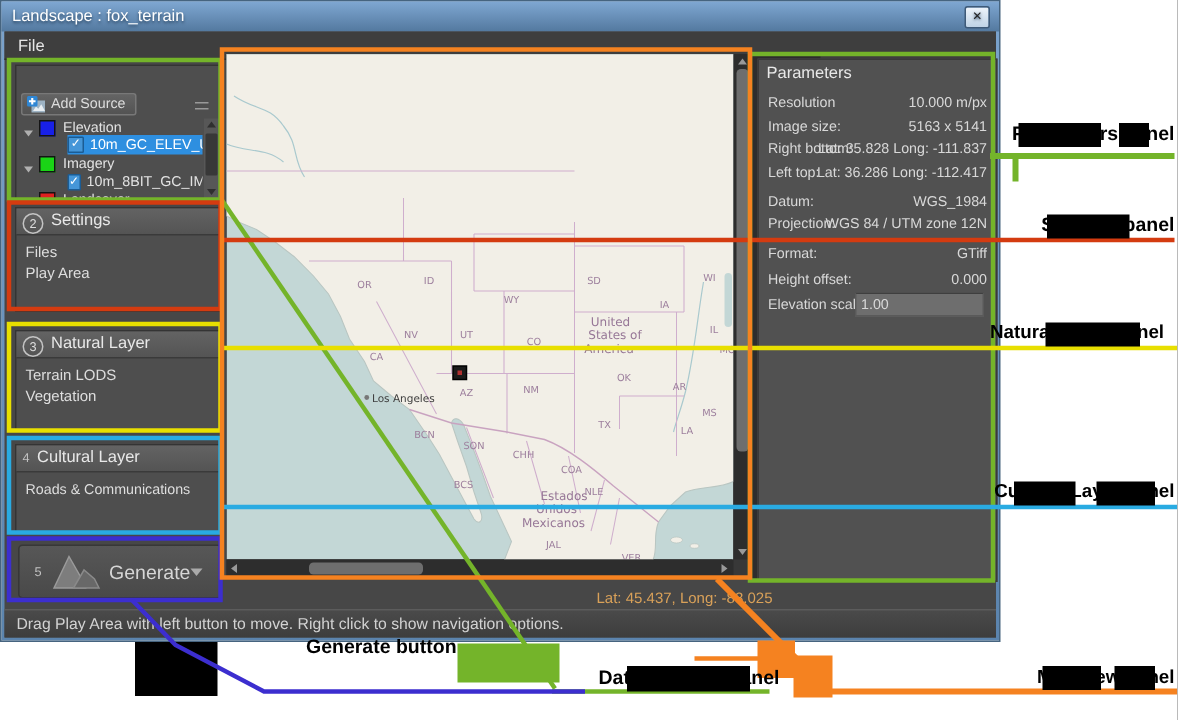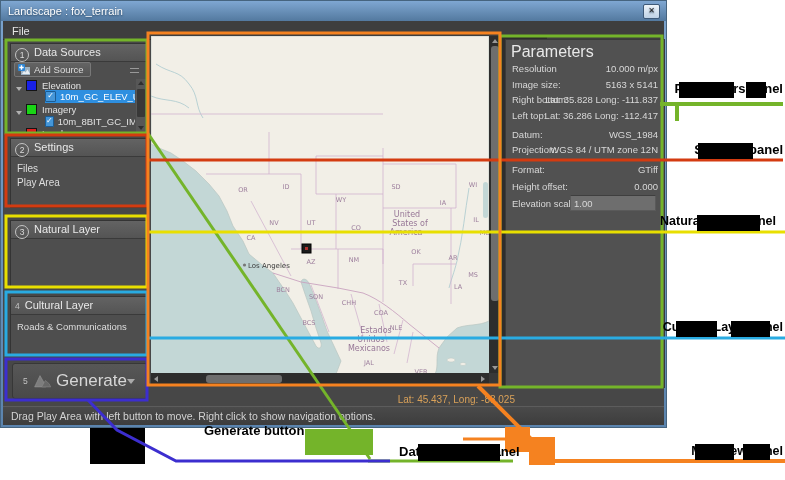--- a/index.html
+++ b/index.html
@@ -48,21 +48,21 @@
   .arr{position:absolute;left:2px;width:0;height:0;border-left:3px solid transparent;border-right:3px solid transparent;}
   .arr.up{border-bottom:4px solid #2f2f2f;top:2px;}
   .arr.down{border-top:4px solid #2f2f2f;bottom:2px;}
   
   .gen-btn{position:absolute;left:9px;top:342px;width:136px;height:36px;background:linear-gradient(#575757,#494949);
            border:1px solid #373737;border-radius:3px;display:flex;align-items:center;color:#d6d6d6;}
   .gen-caret{width:0;height:0;border-left:4px solid transparent;border-right:4px solid transparent;
              border-top:5px solid #aaa;margin-left:auto;margin-right:6px;}
   
   .params{position:absolute;left:502px;top:18px;width:158px;height:347px;background:#515151;border:1px solid #3a3a3a;}
-  .params-title{position:absolute;left:5px;top:3px;font-size:16px;color:#e8e8e8;}
+  .params-title{position:absolute;left:5px;top:3px;font-size:11px;color:#e8e8e8;}
   .prow{position:absolute;left:6px;right:6px;height:13px;font-size:9.5px;color:#d8d8d8;}
   .plabel{position:absolute;left:0;top:0;}
   .pval{position:absolute;right:0;top:0;text-align:right;}
   .scale-input{position:absolute;left:58px;width:78px;height:14px;background:#6e6e6e;border:1px solid #5a5a5a;
                border-top-color:#3f3f3f;color:#d8d8d8;font-size:9.5px;font-family:"Liberation Sans",sans-serif;padding:0 3px;}
   
   .map-widget{position:absolute;left:148px;top:15px;width:396px;height:350px;background:#2d2d2d;}
   .map-svg{position:absolute;left:0;top:0;}
   .vscroll{position:absolute;left:338px;top:0;width:11px;height:337px;background:#2d2d2d;}
   .hscroll{position:absolute;left:0;top:337px;width:337px;height:12px;background:#2d2d2d;}
@@ -86,23 +86,20 @@
     <div class="titlebar">
       <span>Landscape : fox_terrain</span>
       <div class="close-btn">✕</div>
     </div>
     <div class="win-body">
       <div class="menubar">
         <span class="menu-item">File</span>
       </div>
 
       <div class="panel" style="left:7px;top:22px;width:136px;height:89px;">
-        <div class="p-head">
-          <span class="num">1</span><span>Data Sources</span>
-        </div>
         <div class="ds-toolbar">
           <button class="add-src">
             <svg width="13" height="12" viewBox="0 0 13 12">
               <rect x="3" y="3" width="9" height="8" fill="#9db3c4"></rect>
               <path d="M4,10 l2,-3 1.5,1.5 2,-3 2.5,4.5 z" fill="#e8eef2"></path>
               <rect x="0" y="0" width="7" height="7" rx="1" fill="#2e86d4"></rect>
               <path d="M3.5,1.3 v4.4 M1.3,3.5 h4.4" stroke="#fff" stroke-width="1.4"></path>
             </svg>
             <span>Add Source</span>
           </button>
@@ -149,38 +146,42 @@
         <div class="p-body">
           <div class="p-item">Files</div>
           <div class="p-item">Play Area</div>
         </div>
       </div>
 
       <div class="panel" style="left:7px;top:199px;width:136px;height:66px;">
         <div class="p-head">
           <span class="num">3</span><span>Natural Layer</span>
         </div>
+        <div class="p-body">
+          <div class="p-item">Terrain LODS</div>
+          <div class="p-item">Vegetation</div>
+        </div>
       </div>
 
       <div class="panel" style="left:7px;top:275px;width:136px;height:58px;">
         <div class="p-head">
           <span class="num-plain">4</span><span>Cultural Layer</span>
         </div>
         <div class="p-body">
           <div class="p-item" style="font-size:9.5px">Roads &amp; Communications</div>
         </div>
       </div>
 
       <button class="gen-btn">
         <span class="num-plain" style="margin-left:4px">5</span>
         <svg width="36" height="26" viewBox="0 0 36 26">
           <path d="M3,24 L13,3 L21,17 L24,24 Z" fill="#7d7d7d" stroke="#9a9a9a" stroke-width="1"></path>
           <path d="M16,24 L23,12 L30,18 L33,24 Z" fill="#686868" stroke="#8a8a8a" stroke-width="1"></path>
         </svg>
-        <span style="font-size:17px;margin-left:4px">Generate</span>
+        <span style="font-size:13px;margin-left:4px">Generate</span>
         <span class="gen-caret"></span>
       </button>
 
       <div class="map-widget">
         <svg class="map-svg" width="338" height="337" viewBox="0 0 338 337">
           <rect x="0" y="0" width="338" height="337" fill="#c3d7d6"></rect>
           <path fill="#f2efe7" stroke="#b9c6c2" stroke-width="0.7" d="M0,0 H338 V285 C328,290 316,288 306,292 L296,301 L288,312 C284,322 288,330 284,338 L185,338 L190,325 L183,310 L176,295 L170,278 L164,262 L158,247 C155,242 151,242 150,246 L154,258 L160,275 L165,292 L170,307 C171,312 168,314 165,310 L158,297 L150,282 L142,267 L135,256 L122,237 L110,228 L98,218 L92,205 L82,190 L76,175 L68,160 L58,148 L45,135 L32,125 L20,117 L8,112 L0,108 Z"></path>
           <rect x="332" y="146" width="5" height="36" rx="2.5" fill="#c3d7d6"></rect>
           <path fill="none" stroke="#a9c9ce" stroke-width="0.8" d="M318,152 C314,175 312,200 306,225 C303,237 300,244 298,252 M5,28 C20,38 28,34 38,48 C48,60 44,70 52,82 M0,60 C14,66 26,62 38,72"></path>
           <path fill="none" stroke="#cfaecd" stroke-width="0.7" d="M55,138 H150 M118,96 V138 M150,138 V213 M100,165 L140,240 M185,158 V213 M165,120 H232 M165,120 V158 M165,158 H232 M232,112 V228 M232,128 H305 M232,172 H305 M140,213 H232 M187,213 V253 M232,213 V266 M262,228 H305 M262,228 V250 M300,172 V235 M300,235 V268 M0,78 H232 M305,128 V172"></path>

